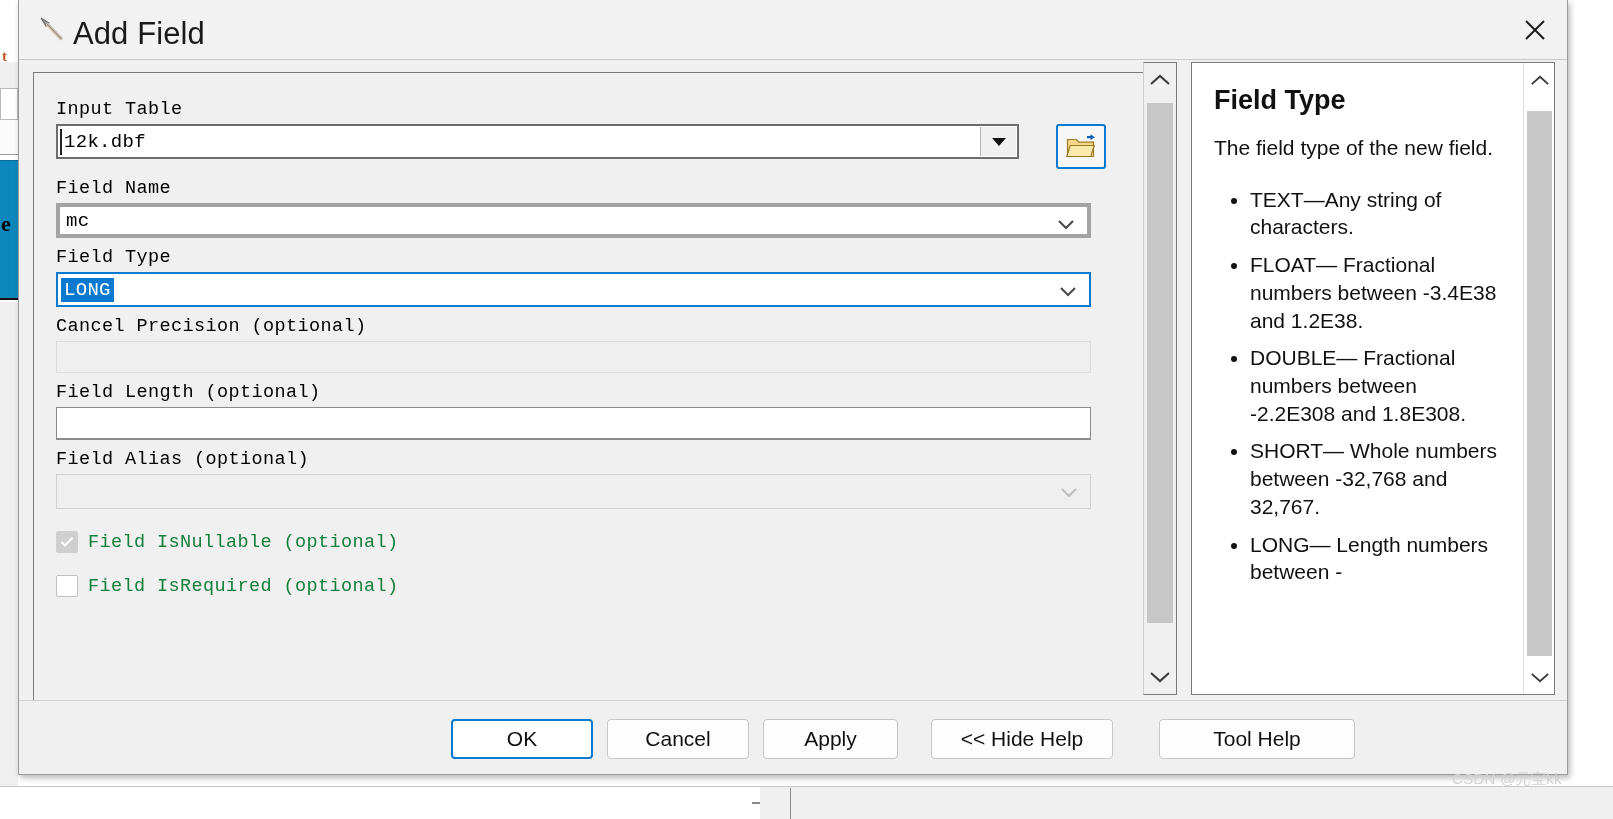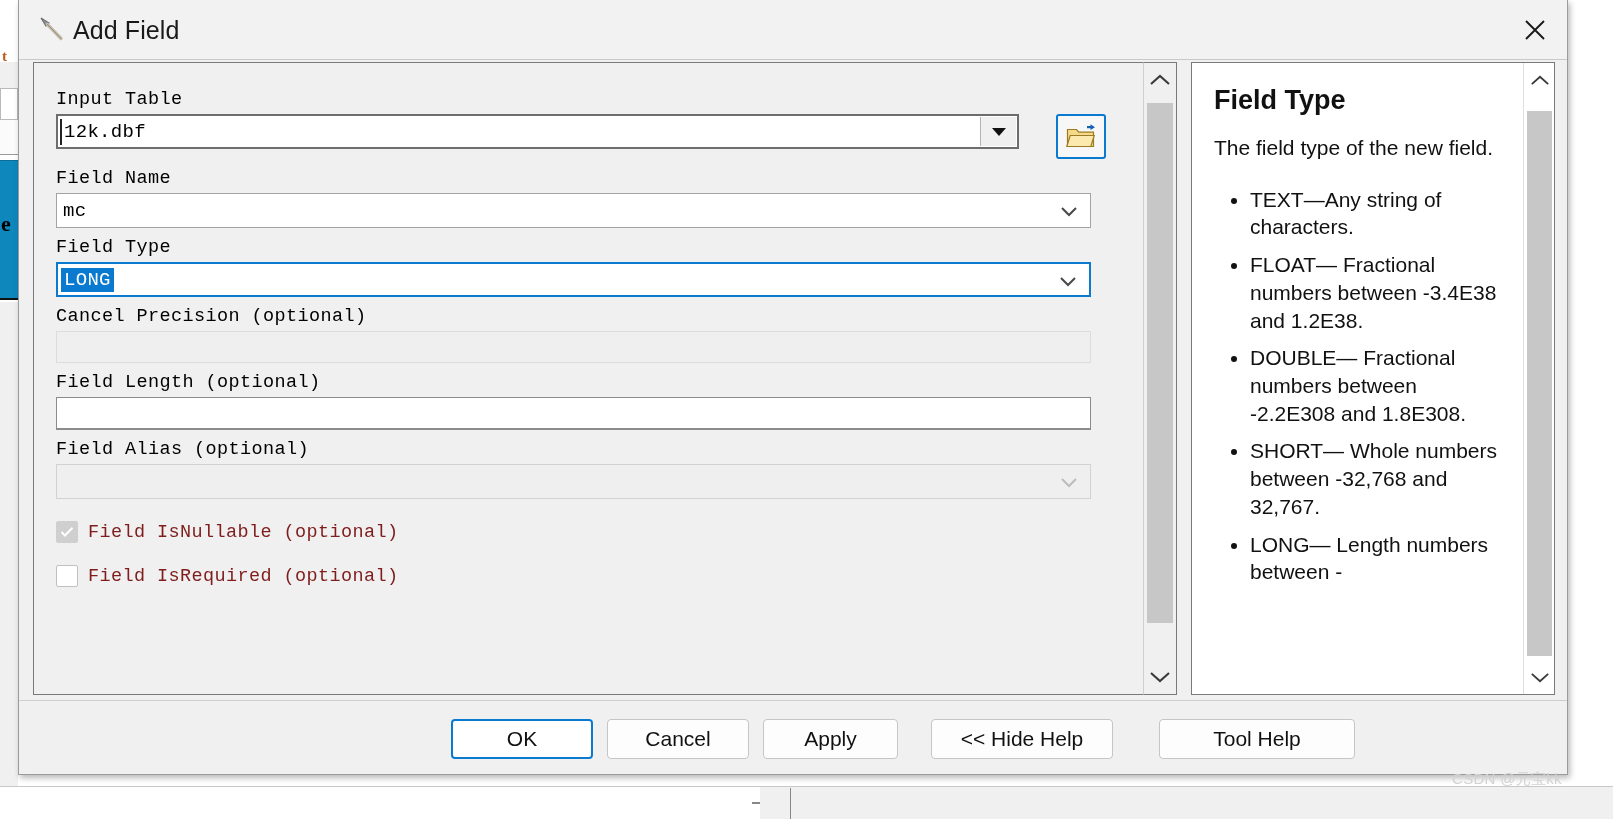--- a/index.html
+++ b/index.html
@@ -52,58 +52,58 @@
   #titlebar {
     position: relative; height: 60px; width: 100%;
     background: #f2f2f2;
     border-bottom: 1px solid #c9c9c9;
   }
   #title-hammer {
     position: absolute; left: 18px; top: 14px; width: 30px; height: 30px;
   }
   #title-text {
     position: absolute; left: 54px; top: 16px;
-    font-size: 25px; color: #1a1a1a; letter-spacing: .1px;
+    font-size: 31px; color: #1a1a1a; letter-spacing: .1px;
     font-family: "Liberation Sans", sans-serif;
   }
   #close-btn {
     position: absolute; right: 0px; top: 0px; width: 64px; height: 59px;
     display:flex; align-items:center; justify-content:center;
     cursor: pointer;
   }
   #close-btn svg { display:block; }
 
   
   #body-area {
     position: absolute; left: 0; top: 60px; width: 100%; height: 640px;
     background: #f0f0f0;
   }
 
   
   #params-wrap {
-    position: absolute; left: 14px; top: 2px;
+    position: absolute; left: 14px; top: 12px;
     width: 1110px; height: 633px;
     background: #f0f0f0;
     border: 1px solid #7a7a7a;
     border-right: none;
   }
   #params {
     position: absolute; left: 0; top: 0; right: 0; bottom: 0;
     overflow: hidden;
     padding: 26px 22px 0 22px;
   }
   .lbl {
     font-family: "Liberation Mono", monospace;
     font-size: 18.5px;
     color: #000;
     letter-spacing: .4px;
     white-space: nowrap;
     margin-bottom: 4px;
   }
-  .lbl.dim { color: #7f1d1d; }
+  .lbl.dim { color: #15803d; }
 
   .row { margin-bottom: 9px; }
 
   
   .combo-heavy {
     position: relative; height: 35px; width: 963px;
     background: #ffffff;
     border: 2px solid #6d6d6d;
     display: flex; align-items: center;
   }
@@ -126,21 +126,21 @@
     background: #f7f7f7;
     border: 2px solid #0a7ad1;
     border-radius: 3px;
     display: flex; align-items:center; justify-content:center;
     cursor: pointer;
   }
 
   
   .combo {
     position: relative; height: 35px; width: 1035px;
-    background: #ffffff; border: 1px solid #a3a3a3;
+    background: #ffffff; border: 4px solid #a3a3a3;
     display:flex; align-items:center;
   }
   .combo .val {
     font-family:"Liberation Mono", monospace; font-size:19px; color:#000;
     padding-left:6px; letter-spacing:.3px;
   }
   .combo .chev { position:absolute; right:12px; top:10px; }
   .combo.focus { border: 2px solid #0a7ad1; }
   .combo.disabled { background:#efefef; border:1px solid #d2d2d2; }
   .sel-hl {

